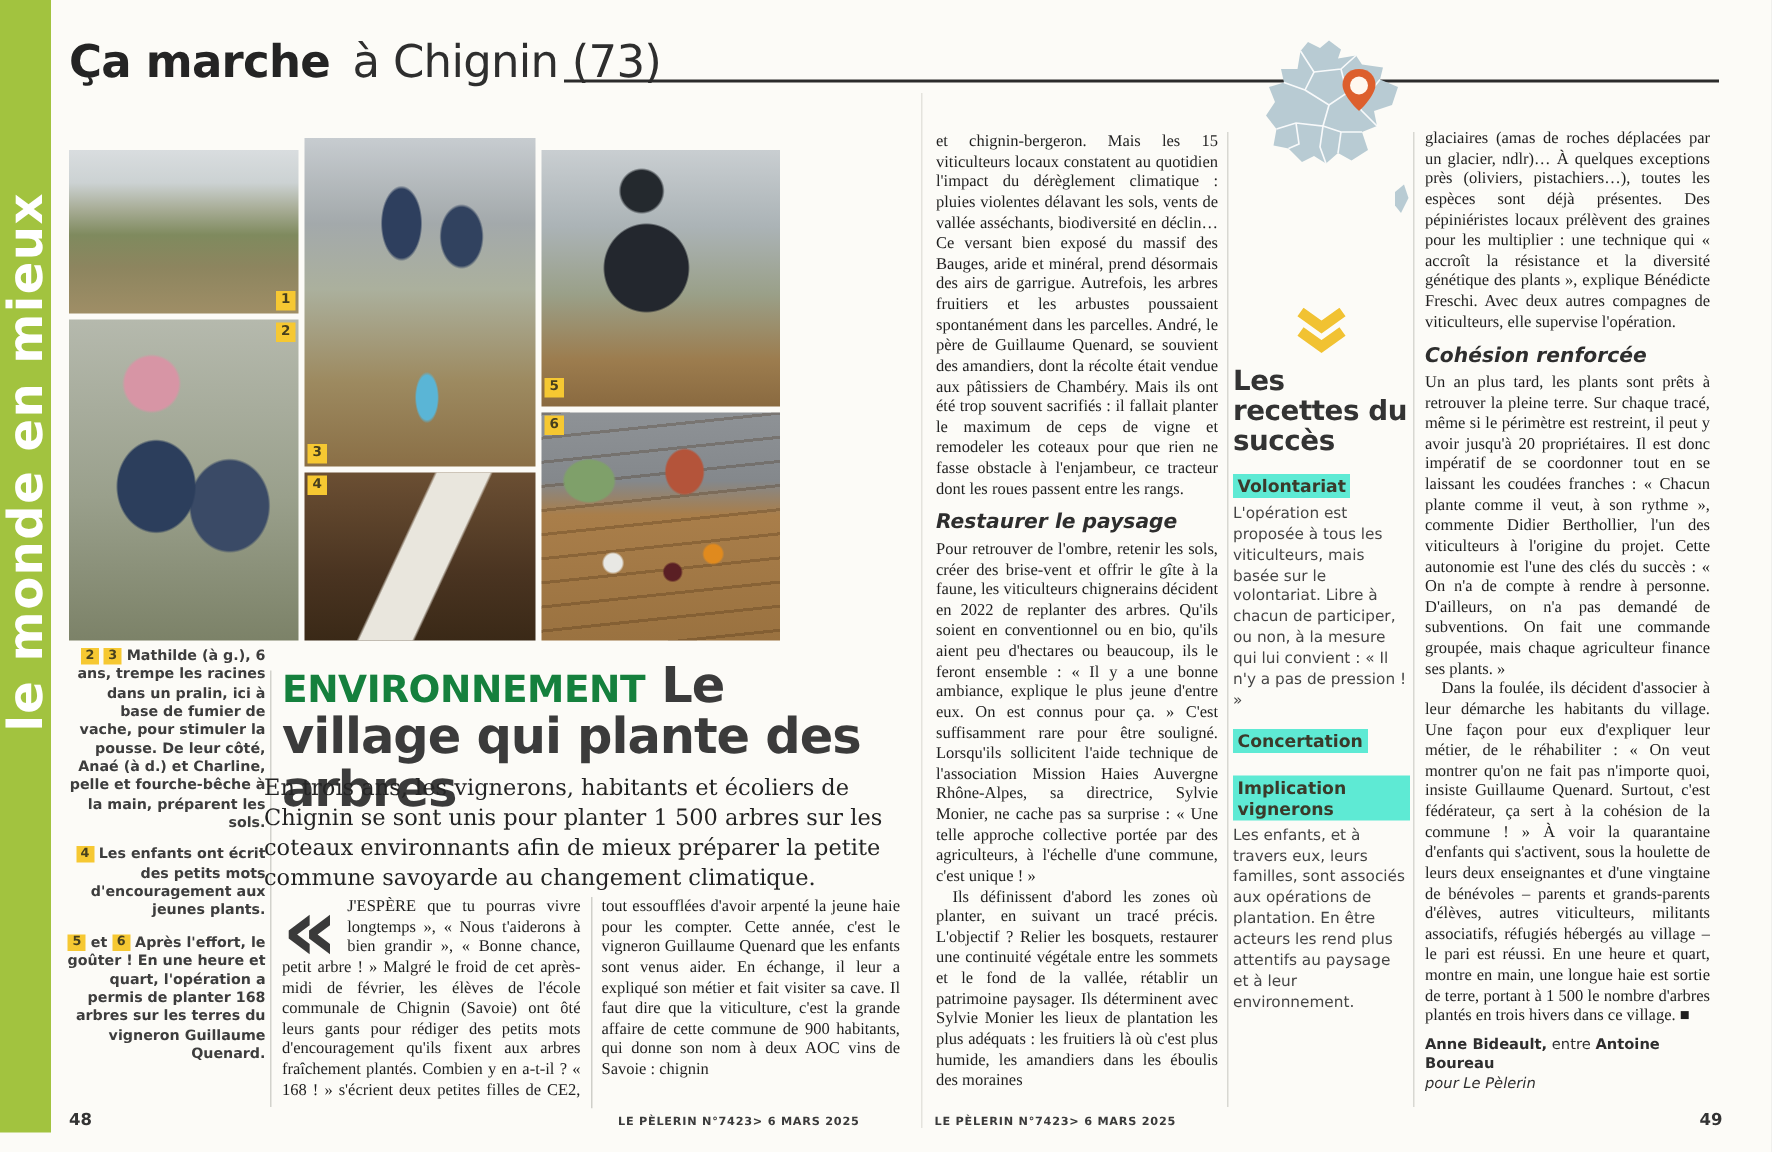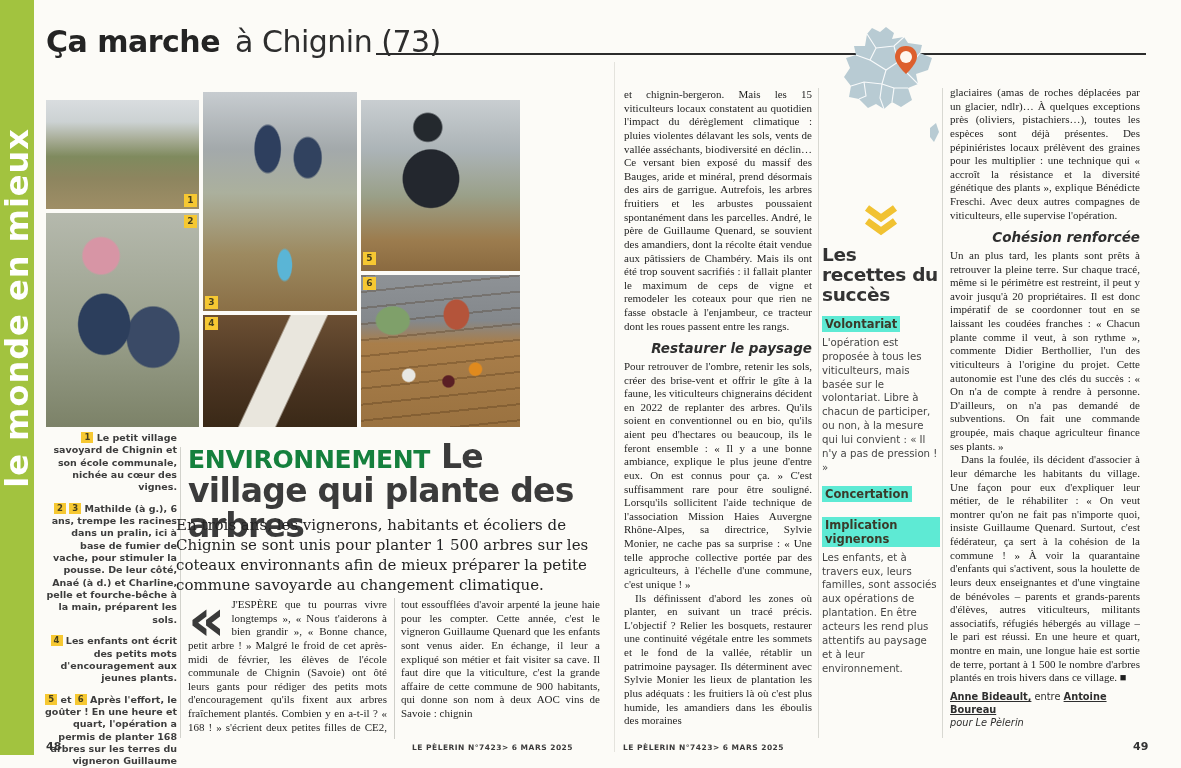--- a/index.html
+++ b/index.html
@@ -65,24 +65,24 @@
   .headline { position:absolute; left:188px; top:440px; width:420px; font-family:"DejaVu Sans", sans-serif; font-weight:800; font-size:33px; line-height:1.04; letter-spacing:-0.7px; color:#3b3b3b; }
   .headline .kicker { color:#15803d; font-size:25px; letter-spacing:-0.3px; }
   .intro { position:absolute; left:176px; top:516px; width:421px; font-family:"DejaVu Serif", serif; font-size:15px; line-height:1.33; color:#242424; }
   
   .body-serif { font-family:"Liberation Serif", serif; font-size:11px; line-height:1.24; color:#1e1e1e; text-align:justify; hyphens:auto; }
   .lead-cols { position:absolute; left:188px; top:598px; width:412px; height:141px; overflow:hidden;
     column-count:2; column-gap:14px; column-rule:1px solid #cfcfc9; }
   .bigquote { float:left; font-family:"DejaVu Sans", sans-serif; font-weight:800; font-size:58px; line-height:0.58; color:#3a3a3a; margin:6px 6px 0 0; }
   .col3 { position:absolute; left:624px; top:88px; width:188px; height:652px; overflow:hidden; }
   .col4 { position:absolute; left:950px; top:86px; width:190px; height:654px; overflow:hidden; }
-  .subhead { font-family:"DejaVu Sans", sans-serif; font-style:italic; font-weight:700; font-size:13.5px; color:#2e2e2e; margin:7px 0 3px; text-align:right; }
+  .subhead { font-family:"DejaVu Sans", sans-serif; font-style:italic; font-weight:700; font-size:13.5px; color:#2e2e2e; margin:7px 0 3px; text-align:left; }
   .indent { text-indent:11px; }
   .byline { margin-top:5px; font-family:"DejaVu Sans", sans-serif; font-size:9.8px; color:#2e2e2e; text-align:left; line-height:1.35; }
-  .byline .b-bold { font-weight:700;text-decoration:underline; }
+  .byline .b-bold { font-weight:700; }
   .byline .b-ital { font-style:italic; }
   
   .vrule { position:absolute; width:1px; background:#d8d8d2; }
   .gutter { left:614px; top:62px; height:690px; background:#e4e3dd; }
   .r-col3 { left:818px; top:88px; height:650px; }
   .r-col4 { left:942px; top:88px; height:650px; }
   
   .success { position:absolute; left:822px; top:205px; width:118px; font-family:"DejaVu Sans", sans-serif; }
   .success .chevrons { display:block; margin:0 auto 8px; }
   .success h2 { font-size:18.5px; font-weight:800; line-height:1.08; color:#333; letter-spacing:-0.3px; }
@@ -145,24 +145,20 @@
   </div>
   <div class="photo ph5">
     <span class="badge" style="left:2px;bottom:6px;">5</span>
   </div>
   <div class="photo ph6">
     <span class="badge" style="left:2px;top:2px;">6</span>
   </div>
 
   <div class="captions">
     <div class="cap">
-      <span class="chip">1</span>
-      <span>Le petit village savoyard de Chignin et son école communale, nichée au cœur des vignes.</span>
-    </div>
-    <div class="cap">
       <span class="chip">2</span>
       <span class="chip">3</span>
       <span>Mathilde (à g.), 6 ans, trempe les racines dans un pralin, ici à base de fumier de vache, pour stimuler la pousse. De leur côté, Anaé (à d.) et Charline, pelle et fourche-bêche à la main, préparent les sols.</span>
     </div>
     <div class="cap">
       <span class="chip">4</span>
       <span>Les enfants ont écrit des petits mots d'encouragement aux jeunes plants.</span>
     </div>
     <div class="cap">
       <span class="chip">5</span>

